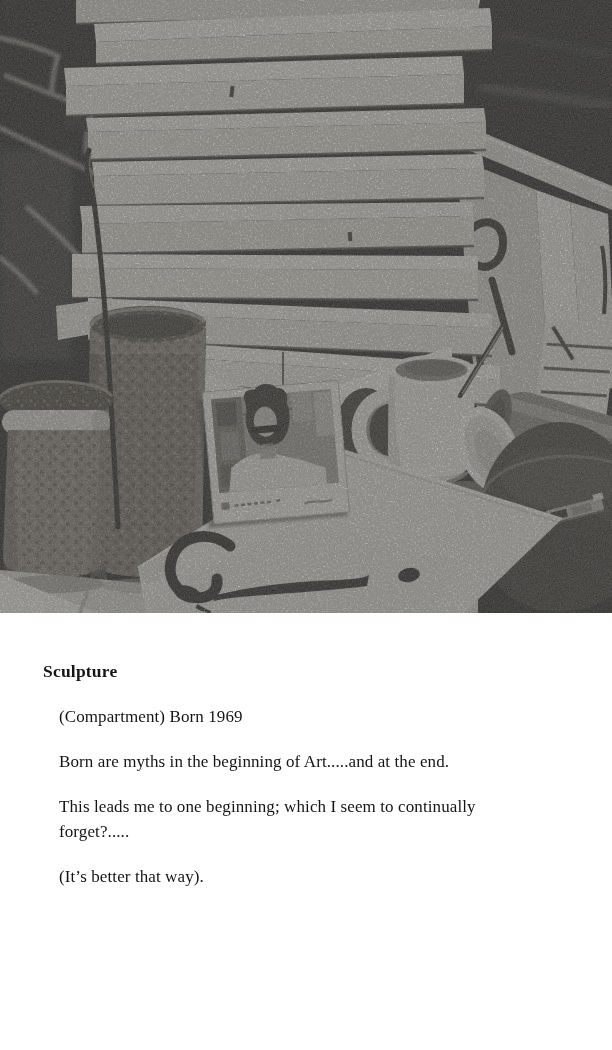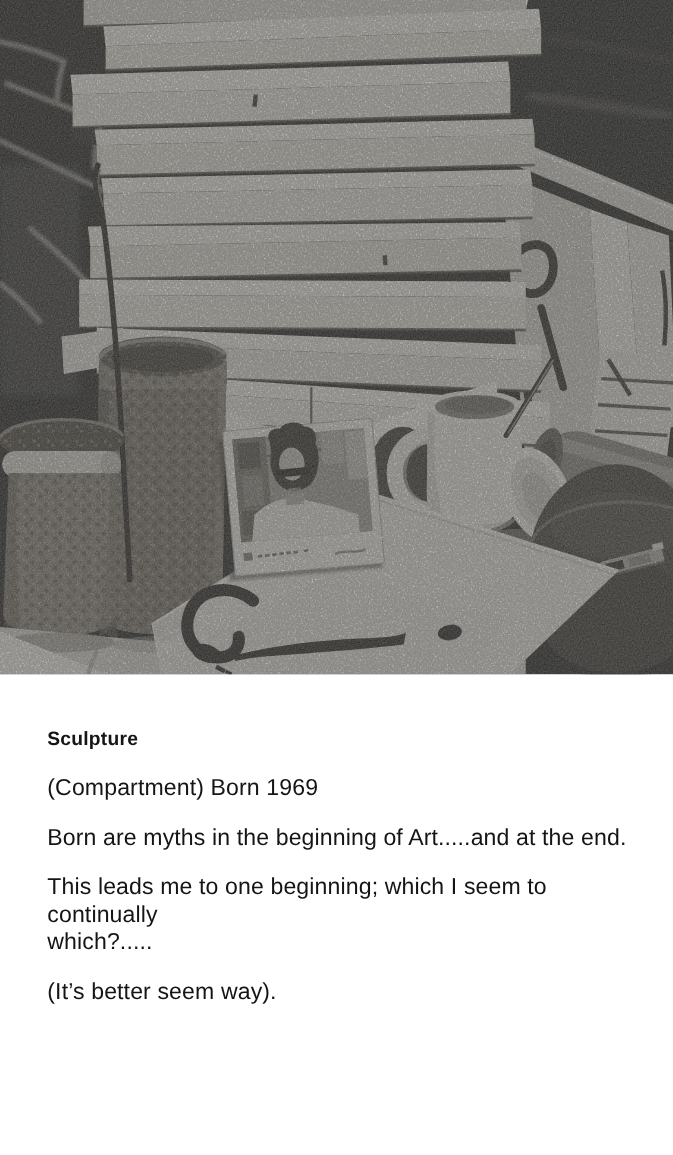--- a/index.html
+++ b/index.html
@@ -1,21 +1,21 @@
 <!DOCTYPE html>
 <html><head>
 <meta charset="utf-8">
 <style>
   html,body{margin:0;padding:0;background:#ffffff;}
   .page{width:612px;height:1050px;background:#ffffff;position:relative;overflow:hidden;
-        font-family:Liberation Sans, sans-serif;color:#161514;}
+        font-family:Liberation Serif, serif;color:#161514;}
   .photo{display:block;width:612px;height:613px;}
   .caption{padding:46px 40px 0 43px;}
   .caption h2{font-size:17.5px;line-height:25px;margin:0 0 20px;font-weight:bold;letter-spacing:.2px;}
-  .caption p{font-size:21px;line-height:25px;margin:0 0 20px;letter-spacing:.1px;}
+  .caption p{font-size:17px;line-height:25px;margin:0 16px 20px;letter-spacing:.1px;}
 </style>
 </head>
 <body>
 
 <div class="page">
 
   <svg class="photo" viewBox="0 0 612 613" width="612" height="613" xmlns="http://www.w3.org/2000/svg">
     <defs>
       <pattern id="mottle" width="13" height="13" patternUnits="userSpaceOnUse">
         <circle cx="3" cy="4" r="2.1" fill="#4e4840"></circle>
@@ -277,20 +277,20 @@
   <div class="caption">
     <h2>Sculpture</h2>
     <p>
       <span>(Compartment) Born 1969</span>
     </p>
     <p>
       <span>Born are myths in the beginning of Art.....and at the end.</span>
     </p>
     <p>
       <span>This leads me to one beginning; which I seem to continually</span><br>
-      <span>which?.....</span>
-    </p>
-    <p>
-      <span>(It’s better seem way).</span>
+      <span>forget?.....</span>
+    </p>
+    <p>
+      <span>(It’s better that way).</span>
     </p>
   </div>
 
 </div>
 
 </body></html>

